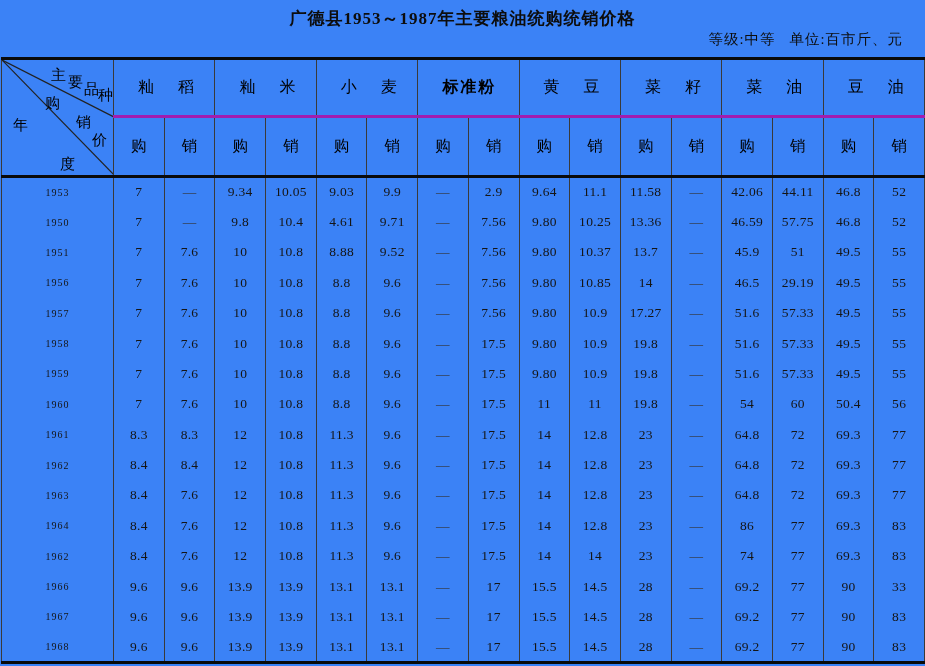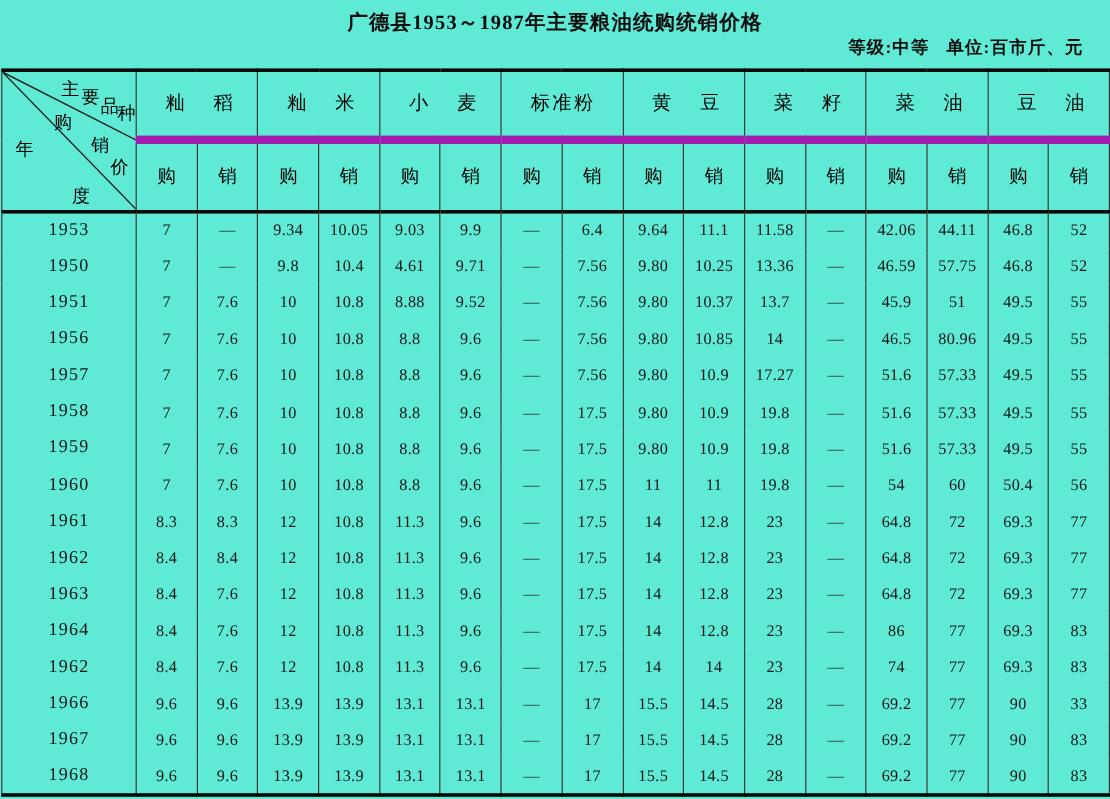--- a/index.html
+++ b/index.html
@@ -1,47 +1,47 @@
 <!DOCTYPE html>
 <html><head>
 <meta charset="utf-8">
 <style>
   * { margin:0; padding:0; box-sizing:border-box; }
   html,body { width:925px; height:666px; overflow:hidden; }
   body { background:#f7f7f4; font-family:"Liberation Serif", serif; color:#111; }
-  .sheet { position:relative; width:925px; height:666px; background:#5eead4; }
+  .sheet { position:relative; width:925px; height:666px; background:#3b82f6; }
 
   .title { position:absolute; top:7px; left:0; width:100%; text-align:center;
            font-size:17px; font-weight:bold; letter-spacing:1px; color:#0d0d0d; }
   .subtitle { position:absolute; top:30px; right:22px; font-size:14.5px; color:#0d0d0d;
-              letter-spacing:1px;font-weight:bold; }
+              letter-spacing:1px; }
   .subtitle .sep { display:inline-block; width:14px; }
 
   table.price { position:absolute; top:57px; left:1px; width:923px; height:604px;
                 border-collapse:collapse; table-layout:fixed;
                 border-top:3px solid #0a0a0a; border-bottom:3px solid #0a0a0a;
                 border-left:1px solid #3a3a3a; border-right:1px solid #3a3a3a; }
   th, td { border-left:1px solid #3a3a3a; border-right:1px solid #3a3a3a;
            text-align:center; vertical-align:middle; font-weight:normal;
            overflow:hidden; white-space:nowrap; }
   tr.h1 { height:57px; }
   tr.h2 { height:58px; }
-  tr.h1 th.group { border-bottom:7px solid #a21caf; font-size:16px; color:#000; }
+  tr.h1 th.group { border-bottom:3px solid #a21caf; font-size:16px; color:#000; }
   tr.h2 th.sub   { border-bottom:3px solid #0a0a0a; font-size:15.5px; color:#000; }
   th.corner { border-bottom:3px solid #0a0a0a; position:relative; padding:0; }
   .corner-box { position:relative; width:100%; height:115px; }
   .corner-box svg { position:absolute; left:0; top:0; }
   .diag-char { position:absolute; font-size:15px; line-height:15px; color:#000; }
 
   .gname { display:inline-block; }
   .gname.wide   { letter-spacing:1.5em; padding-left:1.5em; }
-  .gname.narrow { letter-spacing:0.12em; padding-left:0.12em; }
+  .gname.narrow { letter-spacing:0.12em; padding-left:0.12em;font-weight:bold; }
 
   tbody td { font-size:13.5px; height:30px; letter-spacing:0.3px; color:#151515; }
-  tbody td.year { font-size:15px; letter-spacing:1px; }
+  tbody td.year { font-size:10px; letter-spacing:1px; }
   tbody td.dash { color:#333; }
 </style>
 </head>
 <body>
 
 <div class="sheet">
 
   <div class="title">广德县1953～1987年主要粮油统购统销价格</div>
 
   <div class="subtitle">
@@ -112,21 +112,21 @@
     <tbody id="tbody">
         <tr>
           <td class="year">1953</td>
           <td>7</td>
           <td class="dash">—</td>
           <td>9.34</td>
           <td>10.05</td>
           <td>9.03</td>
           <td>9.9</td>
           <td class="dash">—</td>
-          <td>6.4</td>
+          <td>2.9</td>
           <td>9.64</td>
           <td>11.1</td>
           <td>11.58</td>
           <td class="dash">—</td>
           <td>42.06</td>
           <td>44.11</td>
           <td>46.8</td>
           <td>52</td>
         </tr>
         <tr>
@@ -175,21 +175,21 @@
           <td>10.8</td>
           <td>8.8</td>
           <td>9.6</td>
           <td class="dash">—</td>
           <td>7.56</td>
           <td>9.80</td>
           <td>10.85</td>
           <td>14</td>
           <td class="dash">—</td>
           <td>46.5</td>
-          <td>80.96</td>
+          <td>29.19</td>
           <td>49.5</td>
           <td>55</td>
         </tr>
         <tr>
           <td class="year">1957</td>
           <td>7</td>
           <td>7.6</td>
           <td>10</td>
           <td>10.8</td>
           <td>8.8</td>

